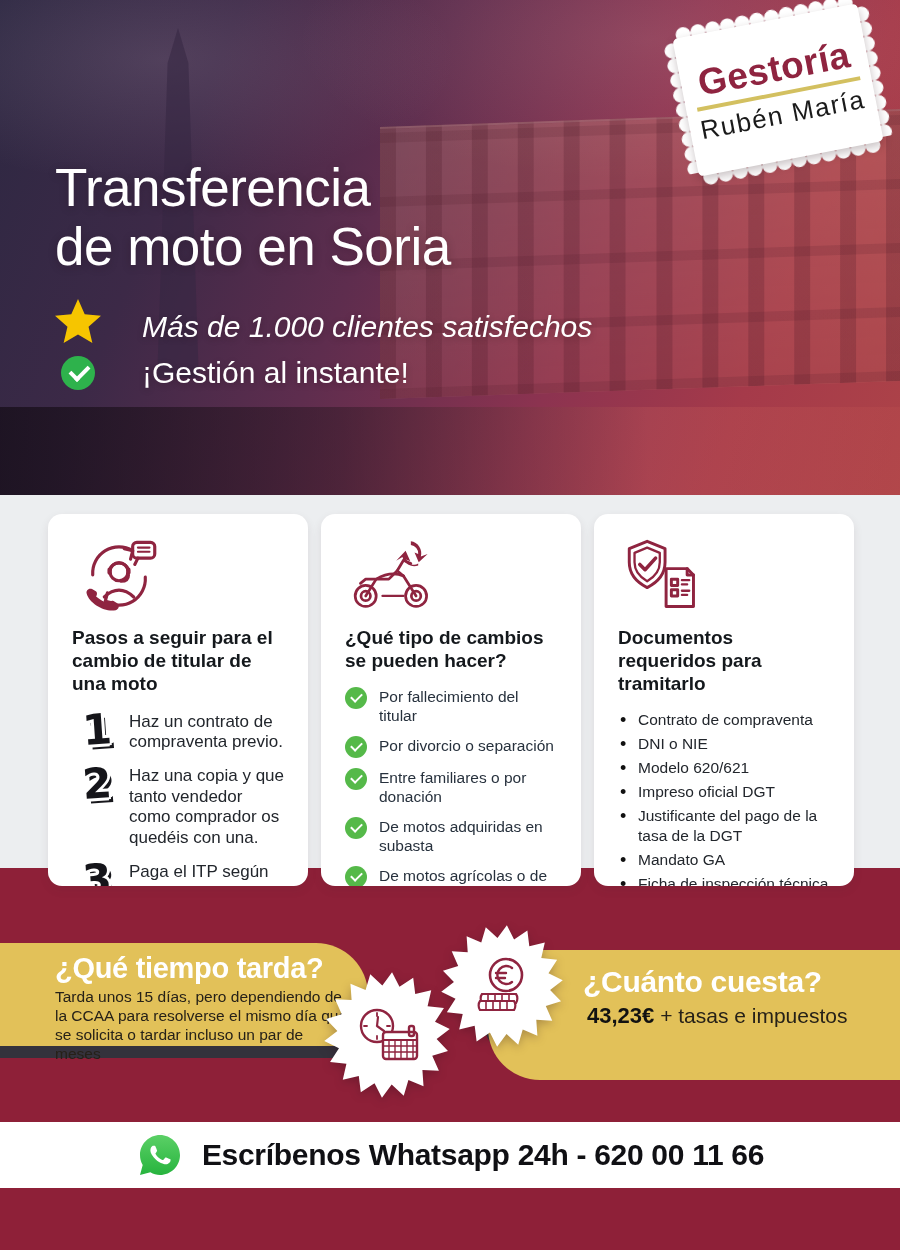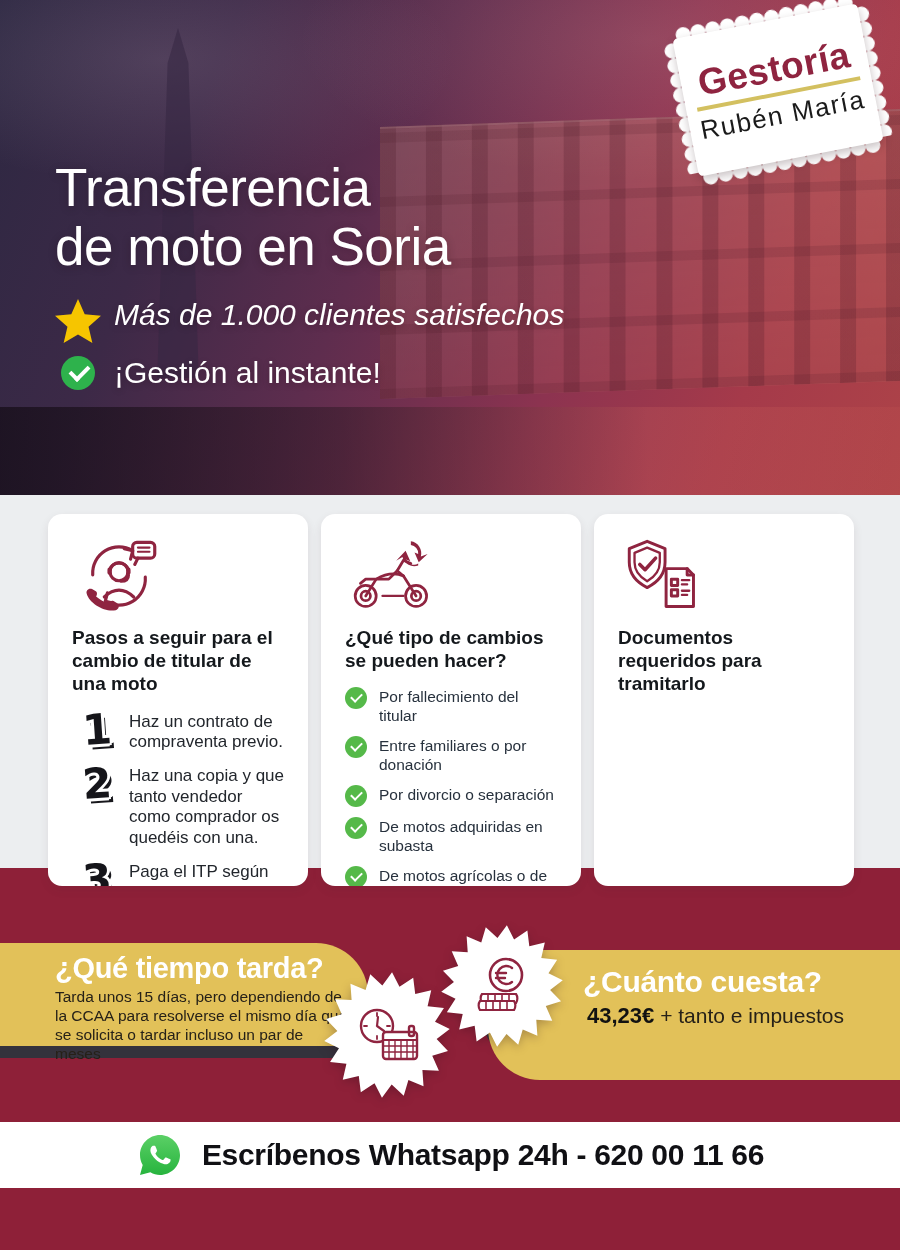--- a/index.html
+++ b/index.html
@@ -61,21 +61,21 @@
   }
   .stamp-owner{ font-size:26px; color:#1a1a1a; letter-spacing:1.5px; margin-top:4px; }
 
   
   .hero-title{
     position:absolute; left:55px; top:158px; color:#fff;
     font-size:53px; font-weight:normal; line-height:1.12; letter-spacing:-.5px;
     text-shadow:0 2px 8px rgba(30,5,15,.25);
   }
   .hero-points{ position:absolute; left:50px; top:298px; }
-  .hero-point{ display:flex; align-items:flex-start; margin-bottom:12px; }
+  .hero-point{ display:flex; align-items:flex-end; margin-bottom:12px;gap:28px; }
   .hero-point .ic{ width:56px; display:flex; justify-content:center; flex:none; }
   .hero-point .tx{ color:#fff; font-size:30px; margin-left:8px; text-shadow:0 2px 6px rgba(30,5,15,.25); }
   .hero-point .tx.it{ font-style:italic; }
   .big-check{
     width:34px; height:34px; border-radius:50%; background:#2eb24c; position:relative; flex:none;
   }
   .big-check::after{
     content:""; position:absolute; left:9px; top:9px; width:15px; height:8px;
     border-left:4px solid #fff; border-bottom:4px solid #fff; transform:rotate(-45deg);
   }
@@ -271,26 +271,26 @@
       <h3>¿Qué tipo de cambios se pueden hacer?</h3>
       <div class="checks">
 
           <div class="chk-row">
             <span class="chk"></span>
             <span class="chk-text">Por fallecimiento del titular</span>
           </div>
 
           <div class="chk-row">
             <span class="chk"></span>
-            <span class="chk-text">Entre familiares o por donación</span>
+            <span class="chk-text">Por divorcio o separación</span>
           </div>
 
           <div class="chk-row">
             <span class="chk"></span>
-            <span class="chk-text">Por divorcio o separación</span>
+            <span class="chk-text">Entre familiares o por donación</span>
           </div>
 
           <div class="chk-row">
             <span class="chk"></span>
             <span class="chk-text">De motos adquiridas en subasta</span>
           </div>
 
           <div class="chk-row">
             <span class="chk"></span>
             <span class="chk-text">De motos agrícolas o de transporte especial.</span>
@@ -307,34 +307,51 @@
           <path d="M15 26 l5 5 l10 -11" stroke-width="3.4"></path>
           <path d="M40 30 h20 l6 6 v30 h-26 z" fill="#fff"></path>
           <path d="M60 30 v6 h6"></path>
           <rect x="45" y="40" width="6" height="6"></rect>
           <rect x="45" y="50" width="6" height="6"></rect>
           <path d="M55 41 h7 M55 45 h5" stroke-width="2.2"></path>
           <path d="M55 51 h7 M55 55 h5" stroke-width="2.2"></path>
         </svg>
       </div>
       <h3>Documentos requeridos para tramitarlo</h3>
+      <ul class="docs">
+
+          <li>Contrato de compraventa</li>
+
+          <li>DNI o NIE</li>
+
+          <li>Modelo 620/621</li>
+
+          <li>Impreso oficial DGT</li>
+
+          <li>Justificante del pago de la tasa de la DGT</li>
+
+          <li>Mandato GA</li>
+
+          <li>Ficha de inspección técnica</li>
+
+        </ul>
     </div>
   </div>
 
   <div class="time-shadow dec"></div>
   <div class="time-banner">
     <h2>¿Qué tiempo tarda?</h2>
     <p>Tarda unos 15 días, pero dependiendo de la CCAA para resolverse el mismo día que se solicita o tardar incluso un par de meses</p>
   </div>
 
   <div class="cost-shadow dec"></div>
   <div class="cost-banner">
     <h2>¿Cuánto cuesta?</h2>
     <div class="cost-line">
-      <span class="price">43,23€</span><span> + tanto e impuestos</span>
+      <span class="price">43,23€</span><span> + tasas e impuestos</span>
     </div>
   </div>
 
   <div class="badge badge-clock">
     <svg class="burst" viewBox="0 0 100 100">
         <polygon fill="#ffffff" points="54.0,0.2 59.9,11.8 70.8,4.5 72.4,17.5 85.1,14.4 82.2,27.1 95.2,28.5 88.1,39.5 99.8,45.3 89.4,53.2 98.4,62.6 85.9,66.4 91.2,78.4 78.1,77.7 79.0,90.7 67.0,85.7 63.3,98.2 53.7,89.3 46.0,99.8 40.1,88.2 29.2,95.5 27.6,82.5 14.9,85.6 17.8,72.9 4.8,71.5 11.9,60.5 0.2,54.7 10.6,46.8 1.6,37.4 14.1,33.6 8.8,21.6 21.9,22.3 21.0,9.3 33.0,14.3 36.7,1.8 46.3,10.7"></polygon>
       </svg>
     <div class="badge-ic">
       <svg width="72" height="66" viewBox="0 0 72 66" fill="none" stroke="#8f2440" stroke-width="2.4" stroke-linecap="round">
         <circle cx="26" cy="24" r="16" fill="#fff"></circle>

